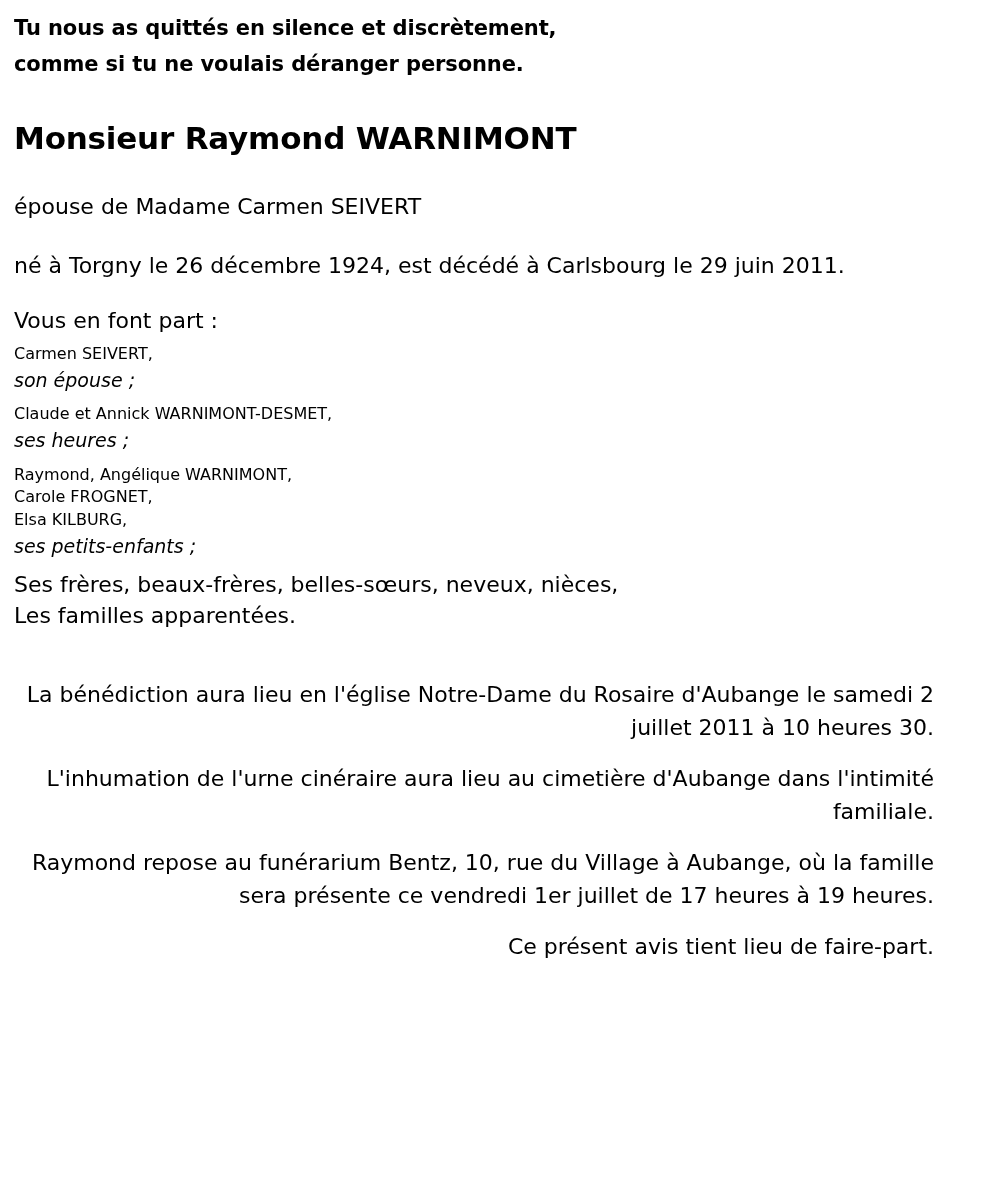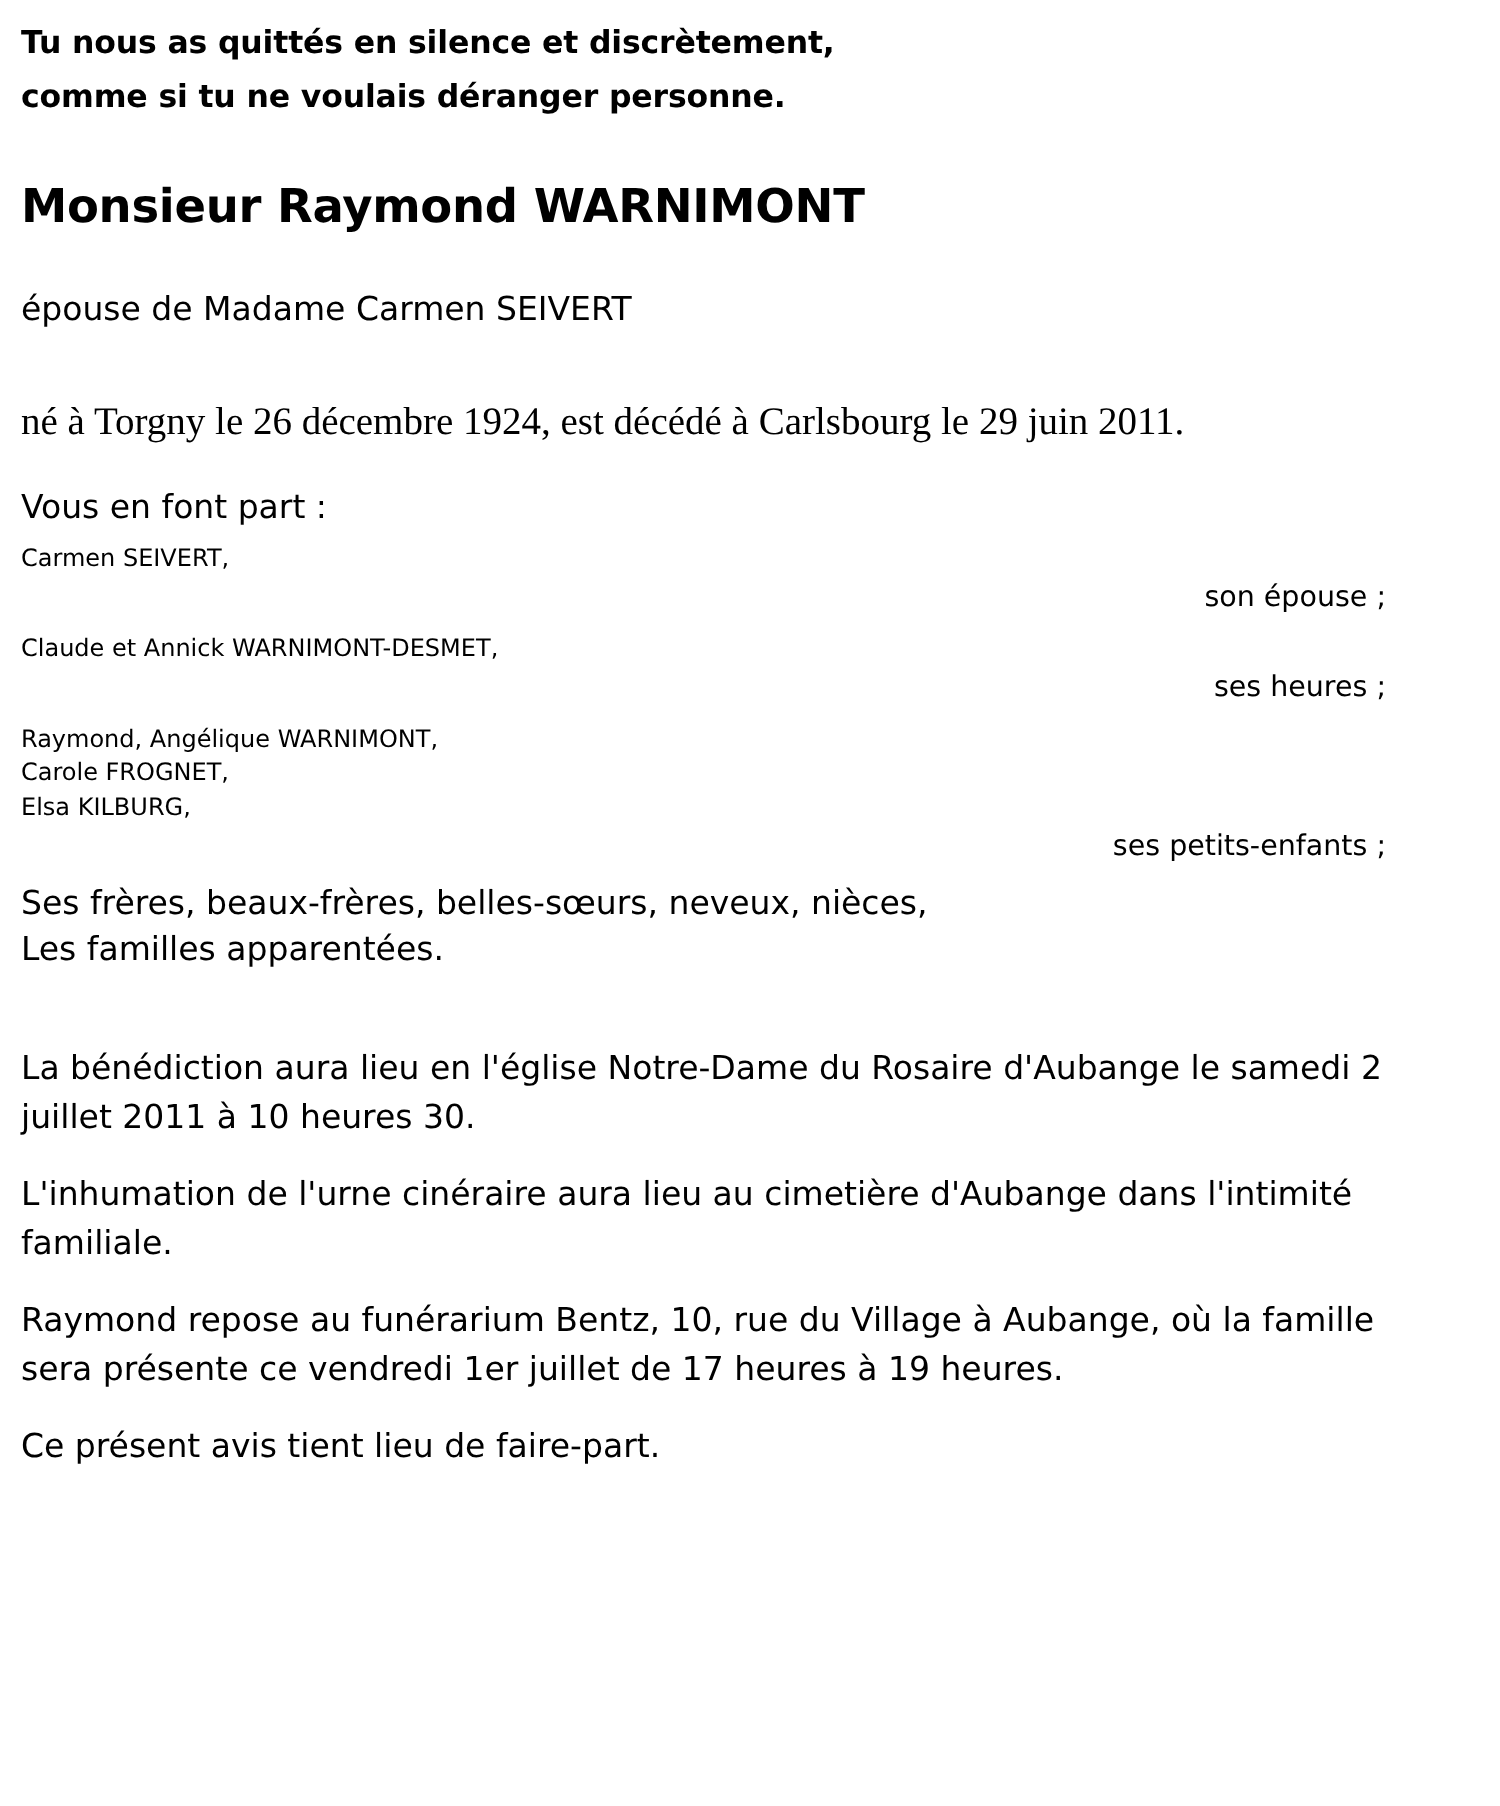--- a/index.html
+++ b/index.html
@@ -33,55 +33,56 @@
     margin-top: 38px;
     margin-bottom: 6px;
     letter-spacing: -0.2px;
   }
   .spouse {
     font-size: 22px;
     line-height: 1.45;
     margin-top: 34px;
   }
   .born {
-    font-size: 26px;
+    font-size: 22px;
     line-height: 1.5;
-    margin-top: 38px;
+    margin-top: 26px;
     max-width: 960px;
-    font-family: Liberation Serif, serif;
   }
   .announce {
     font-size: 22px;
     line-height: 1.5;
     margin-top: 22px;
   }
   .relatives {
     margin-top: 6px;
   }
   .rel-block {
     margin-bottom: 2px;
   }
   .rel-line {
     font-size: 16px;
     line-height: 1.42;
   }
   .rel-role {
     font-size: 19px;
-    text-align: right;
+    font-style: italic;
+    text-align: left;
     padding-right: 10px;
     line-height: 1.55;
     margin-bottom: 8px;
   }
   .others {
     font-size: 22px;
     line-height: 1.42;
     margin-top: 2px;
   }
   .paras {
     margin-top: 46px;
+    text-align: right;
   }
   .para {
     font-size: 22px;
     line-height: 1.5;
     margin-bottom: 18px;
     max-width: 970px;
   }
   .para.tight { margin-bottom: 14px; }
   .para:last-child { margin-bottom: 0; }
 </style>

